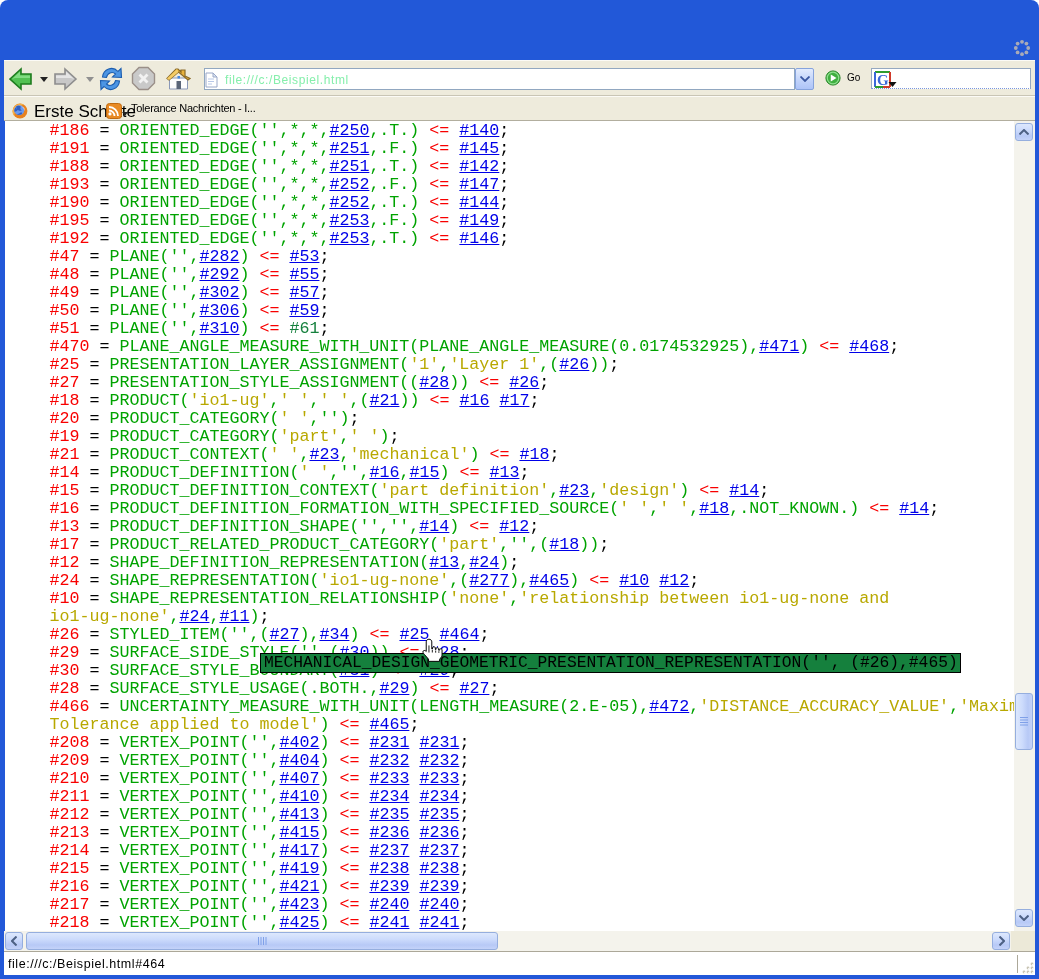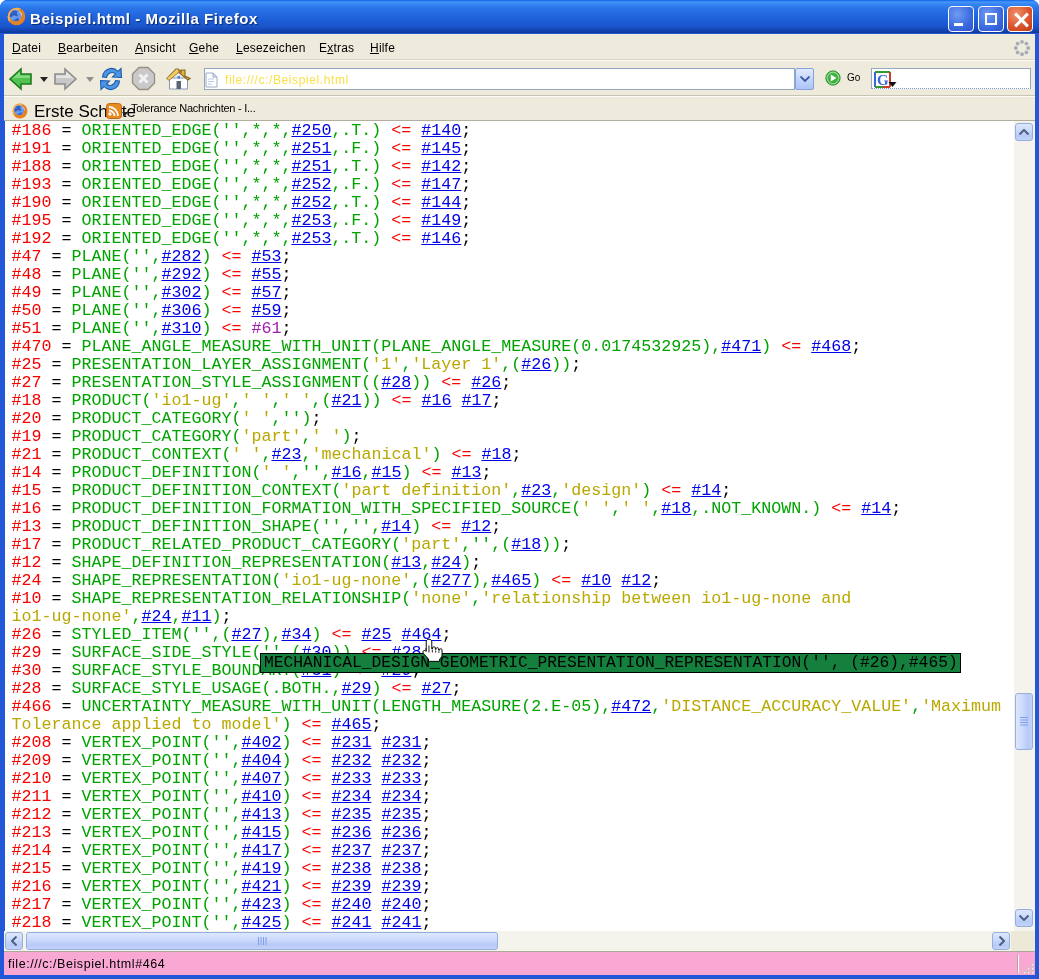--- a/index.html
+++ b/index.html
@@ -22,78 +22,47 @@
 #menubar{position:absolute;left:4px;top:34px;width:1031px;height:26px;background:#eeebdc;
  border-bottom:1px solid #d8d4c4;}
 .mi{position:absolute;top:7px;font-size:12px;letter-spacing:0.2px;color:#000;}
 .mi u{text-decoration:underline;}
 #toolbar{position:absolute;left:4px;top:60px;width:1031px;height:36px;background:#eeebdc;
  border-top:1px solid #fcfbf6;border-bottom:1px solid #c9c5b5;}
 #bookbar{position:absolute;left:4px;top:96px;width:1031px;height:25px;background:#eeebdc;
  border-top:1px solid #fcfbf6;border-bottom:1px solid #b2ae9e;}
 .bktxt{position:absolute;top:102px;font-size:17px;color:#000;}
 
-#doc{position:absolute;left:5px;top:121px;width:1009px;height:810px;background:#fff;overflow:hidden;}
+#doc{position:absolute;left:5px;top:121px;width:1009px;height:810px;background:#fff;overflow:hidden;padding-left:38px;}
 #code{margin-top:1px;font-family:"Liberation Mono",monospace;font-size:16.667px;line-height:18px;
  white-space:pre;color:#000;padding-left:6.5px;}
 .cl{height:18px;}
 i.r{font-style:normal;color:#f80000;}
 i.g{font-style:normal;color:#00a300;}
 i.y{font-style:normal;color:#b8a800;}
 i.a{font-style:normal;color:#0000e8;text-decoration:underline;}
-i.b{font-style:normal;color:#a21caf;}
+i.b{font-style:normal;color:#15803d;}
 
 #vsb{position:absolute;left:1014px;top:121px;width:21px;height:810px;background:#f4f3ec;}
 #hsb{position:absolute;left:4px;top:931px;width:1031px;height:20px;background:#f4f3ec;}
 .sbtn{position:absolute;border:1px solid #95aede;border-radius:3px;
  background:linear-gradient(180deg,#dde8fd 0%,#ccdbfc 40%,#b7c9f6 75%,#c4d3f9 100%);}
 .sthumbv{position:absolute;border:1px solid #95aede;border-radius:3px;
  background:linear-gradient(90deg,#dde8fd 0%,#ccdbfc 40%,#b7c9f6 75%,#c4d3f9 100%);}
 
-#status{position:absolute;left:4px;top:951px;width:1031px;height:24px;background:#f9a8d4;
+#status{position:absolute;left:4px;top:951px;width:1031px;height:24px;background:#ffffff;
  border-top:1px solid #aca899;}
 #status .txt{position:absolute;left:4px;top:5px;font-size:12.5px;letter-spacing:0.55px;color:#000;}
 
 #tip{position:absolute;left:260px;top:653px;height:20px;background:#15803d;border:1px solid #000;
  font-family:"Liberation Mono",monospace;font-size:16.3px;line-height:18px;color:#000;
  padding:0 2px 0 3px;white-space:nowrap;z-index:50;}
 </style></head>
 <body>
 <div id="win">
- <div id="title">
-      <svg width="19" height="19" viewBox="0 0 19 19" style="position:absolute;left:7px;top:7px">
-        <circle cx="9.5" cy="9.5" r="8.8" fill="#e8821e"></circle>
-<path d="M2.5 15.5 A8.8 8.8 0 0 1 3.2 3.8 C5 2 7.5 0.9 9.8 0.8 A8.8 8.8 0 0 1 14.2 2 C12 2.5 10.8 3.2 9.8 4.4 C7 4.2 4.6 5.8 3.8 8.6 C3.2 11 3 13.5 2.5 15.5 Z" fill="#f4b04a"></path>
-<circle cx="8.6" cy="8.6" r="5.9" fill="#6a99ee"></circle>
-<path d="M4.8 4.2 C6.5 3 9 3.2 10.6 4.4 C9.5 6 9.8 8 11.6 9 C9.5 9.8 6.8 9 5.8 6.8 C5.3 6 5 5.1 4.8 4.2Z" fill="#2f5fc4"></path>
-<path d="M3 10.5 C2.6 8.5 3 6.6 4.2 5.2 C4.9 6.3 6.3 6.9 7.6 6.6 C7.2 8.4 5.8 9.8 4 10.2 C3.6 10.3 3.3 10.4 3 10.5Z" fill="#2f5fc4"></path>
-<path d="M12 13.2 C10 14.4 7.4 14.3 5.6 13 C7.8 13 9.6 12.2 10.8 10.6 C11.5 11.4 11.9 12.3 12 13.2Z" fill="#2f5fc4"></path>
-<path d="M14.4 9.4 C14.5 7 13 5 10.8 4.2 C12.6 3.9 14.6 5 15.2 7 C15 7.9 14.8 8.7 14.4 9.4Z" fill="#ffffff" opacity="0.55"></path>
-      </svg>
-      <span class="txt">Beispiel.html - Mozilla Firefox</span>
-  <div class="wbtn" id="bmin">
-        <i></i>
-      </div>
-  <div class="wbtn" id="bmax">
-        <i></i>
-      </div>
-  <div class="wbtn" id="bclo">
-        <span class="x1"></span>
-        <span class="x2"></span>
-      </div>
- </div>
- <div id="menubar">
-      <span class="mi" style="left:8px"><u>D</u>atei</span>
-      <span class="mi" style="left:54px"><u>B</u>earbeiten</span>
-      <span class="mi" style="left:131px"><u>A</u>nsicht</span>
-      <span class="mi" style="left:185px"><u>G</u>ehe</span>
-      <span class="mi" style="left:232px"><u>L</u>esezeichen</span>
-      <span class="mi" style="left:315px">E<u>x</u>tras</span>
-      <span class="mi" style="left:366px"><u>H</u>ilfe</span>
-    </div>
  <svg width="18" height="18" viewBox="0 0 18 18" style="position:absolute;left:1013px;top:39px">
       <circle cx="15.2" cy="9.0" r="1.9" fill="#a8aab8"></circle>
       <circle cx="13.4" cy="13.4" r="1.9" fill="#a8aab8"></circle>
       <circle cx="9.0" cy="15.2" r="1.9" fill="#a8aab8"></circle>
       <circle cx="4.6" cy="13.4" r="1.9" fill="#a8aab8"></circle>
       <circle cx="2.8" cy="9.0" r="1.9" fill="#a8aab8"></circle>
       <circle cx="4.6" cy="4.6" r="1.9" fill="#a8aab8"></circle>
       <circle cx="9.0" cy="2.8" r="1.9" fill="#a8aab8"></circle>
       <circle cx="13.4" cy="4.6" r="1.9" fill="#a8aab8"></circle>
     </svg>
@@ -123,21 +92,21 @@
 <path d="M1 12.5 L11 3 L12.5 6 L3 14 Z" fill="#f4cc66"></path>
 <rect x="10.5" y="15" width="4.5" height="8" fill="#5a6578"></rect>
 <rect x="11.5" y="10" width="2.5" height="2.5" fill="#4588e0"></rect>
 </svg>
  <div style="position:absolute;left:204px;top:68px;width:591px;height:22px;background:#fff;border:1px solid #91a7c0;"></div>
  <svg width="13" height="16" viewBox="0 0 13 16" style="position:absolute;left:205px;top:72px">
 <path d="M1 1 L8 1 L12 5 L12 15 L1 15 Z" fill="#fff" stroke="#9aa8c8" stroke-width="1"></path>
 <path d="M8 1 L8 5 L12 5 Z" fill="#dce6f4" stroke="#9aa8c8" stroke-width="1"></path>
 <path d="M3 7 L9 7 M3 9.5 L9 9.5 M3 12 L7 12" stroke="#b8c8e8" stroke-width="1"></path>
 </svg>
- <span style="position:absolute;left:225px;top:73px;font-size:12px;letter-spacing:0.6px;color:#fde047;">file:///c:/Beispiel.html</span>
+ <span style="position:absolute;left:225px;top:73px;font-size:12px;letter-spacing:0.6px;color:#86efac;">file:///c:/Beispiel.html</span>
  <div style="position:absolute;left:795px;top:68px;width:19px;height:22px;border:1px solid #86a3dc;border-radius:2px;background:linear-gradient(180deg,#e2ebfd,#c0d2fa 60%,#aec4f8);"></div>
  <svg width="10" height="6" viewBox="0 0 10 6" style="position:absolute;left:800px;top:76px">
       <path d="M0.5 0.5 L5 5 L9.5 0.5" fill="none" stroke="#3a57a0" stroke-width="1.8"></path>
     </svg>
  <svg width="16" height="16" viewBox="0 0 18 18" style="position:absolute;left:825px;top:70px">
 <circle cx="9" cy="9" r="8" fill="#3faf3f" stroke="#1e7c1e" stroke-width="1"></circle>
 <circle cx="9" cy="9" r="6.5" fill="none" stroke="#8fdf8f" stroke-width="1.4"></circle>
 <path d="M6.5 5 L13 9 L6.5 13 Z" fill="#fff"></path>
 </svg>
  <span style="position:absolute;left:847px;top:72px;font-size:10px;color:#000;">Go</span>

